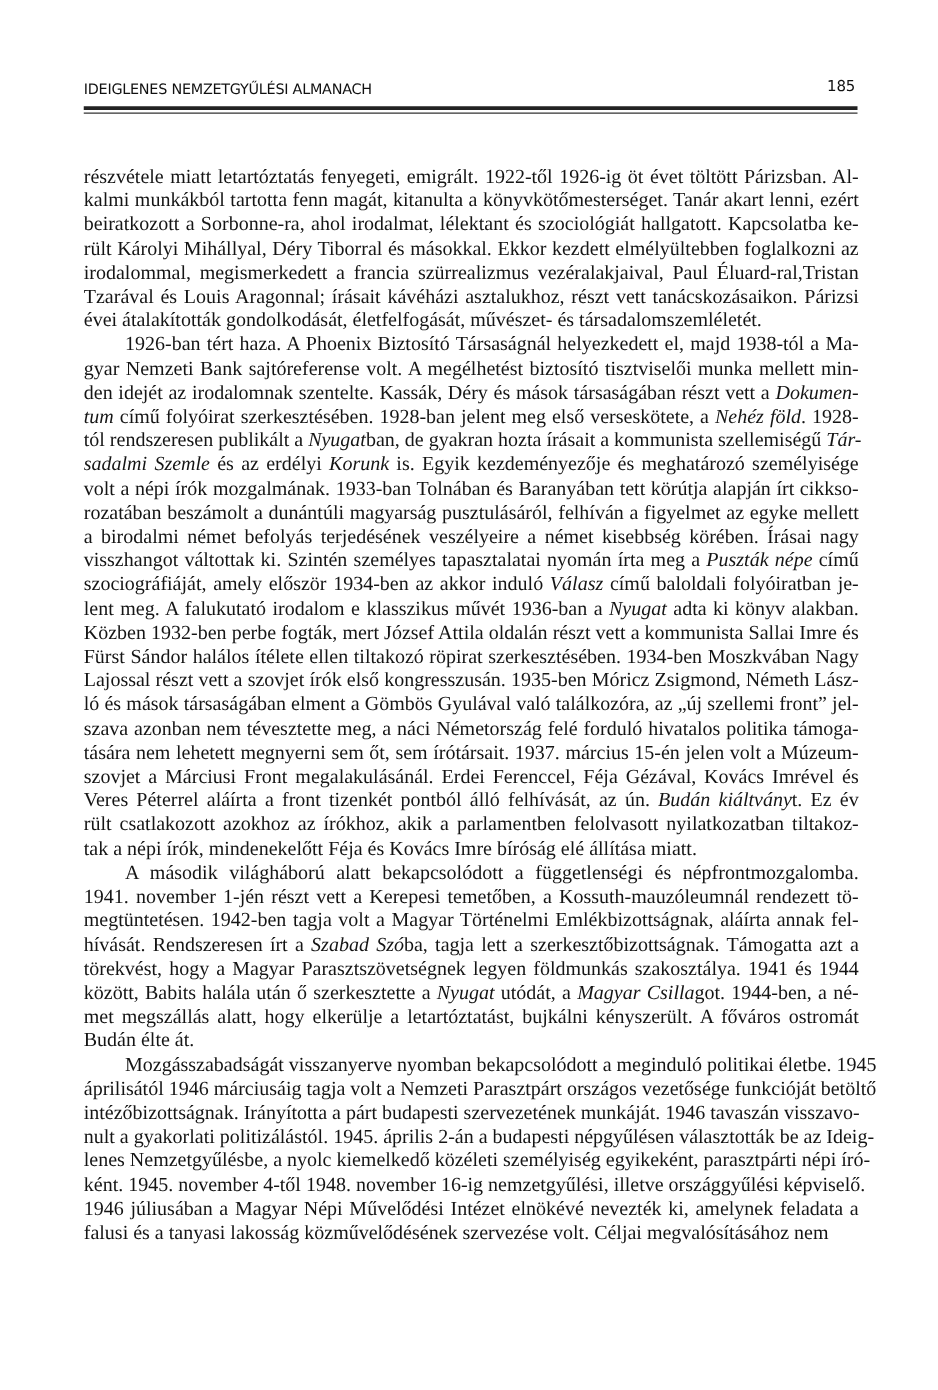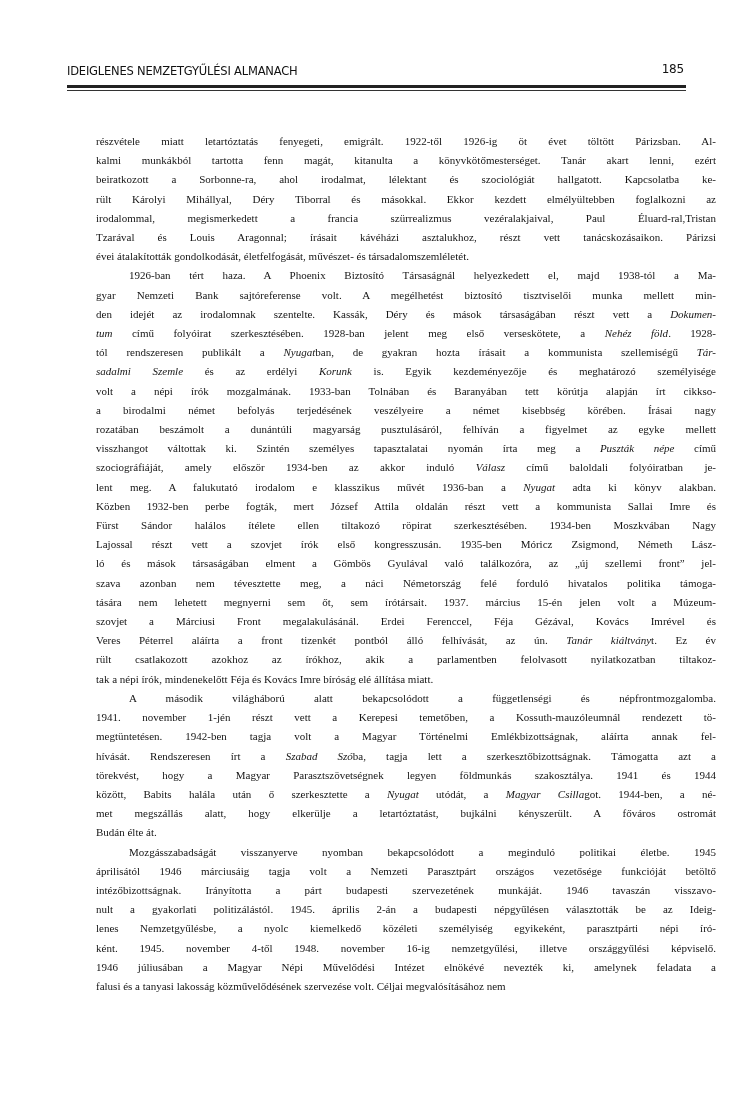--- a/index.html
+++ b/index.html
@@ -9,22 +9,22 @@
     position: absolute; left: 67px; top: 62px; width: 619px; height: 20px;
     font-family: "DejaVu Sans", sans-serif; font-size: 11.5px; color: #111;
     letter-spacing: -0.2px;
   }
   .running-head .title { position: absolute; left: 0; top: 2px; }
   .running-head .pageno { position: absolute; right: 2px; top: 0px; font-size: 12px; }
   .rule-thick { position: absolute; left: 67px; top: 85px; width: 619px; height: 3px; background: #222; }
   .rule-thin { position: absolute; left: 67px; top: 90px; width: 619px; height: 1px; background: #333; }
   .body-text {
     position: absolute; left: 67px; top: 132px; width: 620px;
-    font-family: "Liberation Serif", serif; font-size: 11px; line-height: 19.2px;
-    color: #151515; text-align: justify; margin-left: 29px;
+    font-family: "Liberation Serif", serif; font-size: 16px; line-height: 19.2px;
+    color: #151515; text-align: justify;
   }
   .line { display: block; white-space: nowrap; text-align-last: justify; text-align: justify; }
   .line.last { text-align-last: left; }
   .line.indent { text-indent: 33px; }
   .para { margin: 0; }
   i { font-style: italic; }
 </style>
 </head>
 <body>
 
@@ -47,33 +47,33 @@
         <span class="line last">évei átalakították gondolkodását, életfelfogását, művészet- és társadalomszemléletét.</span>
       </div>
       <div class="para">
         <span class="line indent">1926-ban tért haza. A Phoenix Biztosító Társaságnál helyezkedett el, majd 1938-tól a Ma-</span>
         <span class="line">gyar Nemzeti Bank sajtóreferense volt. A megélhetést biztosító tisztviselői munka mellett min-</span>
         <span class="line">den idejét az irodalomnak szentelte. Kassák, Déry és mások társaságában részt vett a <i>Dokumen-</i></span>
         <span class="line"><i>tum</i> című folyóirat szerkesztésében. 1928-ban jelent meg első verseskötete, a <i>Nehéz föld</i>. 1928-</span>
         <span class="line">tól rendszeresen publikált a <i>Nyugat</i>ban, de gyakran hozta írásait a kommunista szellemiségű <i>Tár-</i></span>
         <span class="line"><i>sadalmi Szemle</i> és az erdélyi <i>Korunk</i> is. Egyik kezdeményezője és meghatározó személyisége</span>
         <span class="line">volt a népi írók mozgalmának. 1933-ban Tolnában és Baranyában tett körútja alapján írt cikkso-</span>
+        <span class="line">rozatában beszámolt a dunántúli magyarság pusztulásáról, felhíván a figyelmet az egyke mellett</span>
         <span class="line">a birodalmi német befolyás terjedésének veszélyeire a német kisebbség körében. Írásai nagy</span>
-        <span class="line">rozatában beszámolt a dunántúli magyarság pusztulásáról, felhíván a figyelmet az egyke mellett</span>
         <span class="line">visszhangot váltottak ki. Szintén személyes tapasztalatai nyomán írta meg a <i>Puszták népe</i> című</span>
         <span class="line">szociográfiáját, amely először 1934-ben az akkor induló <i>Válasz</i> című baloldali folyóiratban je-</span>
         <span class="line">lent meg. A falukutató irodalom e klasszikus művét 1936-ban a <i>Nyugat</i> adta ki könyv alakban.</span>
         <span class="line">Közben 1932-ben perbe fogták, mert József Attila oldalán részt vett a kommunista Sallai Imre és</span>
         <span class="line">Fürst Sándor halálos ítélete ellen tiltakozó röpirat szerkesztésében. 1934-ben Moszkvában Nagy</span>
         <span class="line">Lajossal részt vett a szovjet írók első kongresszusán. 1935-ben Móricz Zsigmond, Németh Lász-</span>
         <span class="line">ló és mások társaságában elment a Gömbös Gyulával való találkozóra, az „új szellemi front” jel-</span>
         <span class="line">szava azonban nem tévesztette meg, a náci Németország felé forduló hivatalos politika támoga-</span>
         <span class="line">tására nem lehetett megnyerni sem őt, sem írótársait. 1937. március 15-én jelen volt a Múzeum-</span>
         <span class="line">szovjet a Márciusi Front megalakulásánál. Erdei Ferenccel, Féja Gézával, Kovács Imrével és</span>
-        <span class="line">Veres Péterrel aláírta a front tizenkét pontból álló felhívását, az ún. <i>Tanár kiáltvány</i>t. Ez év</span>
+        <span class="line">Veres Péterrel aláírta a front tizenkét pontból álló felhívását, az ún. <i>Budán kiáltvány</i>t. Ez év</span>
         <span class="line">rült csatlakozott azokhoz az írókhoz, akik a parlamentben felolvasott nyilatkozatban tiltakoz-</span>
         <span class="line last">tak a népi írók, mindenekelőtt Féja és Kovács Imre bíróság elé állítása miatt.</span>
       </div>
       <div class="para">
         <span class="line indent">A második világháború alatt bekapcsolódott a függetlenségi és népfrontmozgalomba.</span>
         <span class="line">1941. november 1-jén részt vett a Kerepesi temetőben, a Kossuth-mauzóleumnál rendezett tö-</span>
         <span class="line">megtüntetésen. 1942-ben tagja volt a Magyar Történelmi Emlékbizottságnak, aláírta annak fel-</span>
         <span class="line">hívását. Rendszeresen írt a <i>Szabad Szó</i>ba, tagja lett a szerkesztőbizottságnak. Támogatta azt a</span>
         <span class="line">törekvést, hogy a Magyar Parasztszövetségnek legyen földmunkás szakosztálya. 1941 és 1944</span>
         <span class="line">között, Babits halála után ő szerkesztette a <i>Nyugat</i> utódát, a <i>Magyar Csilla</i>got. 1944-ben, a né-</span>

